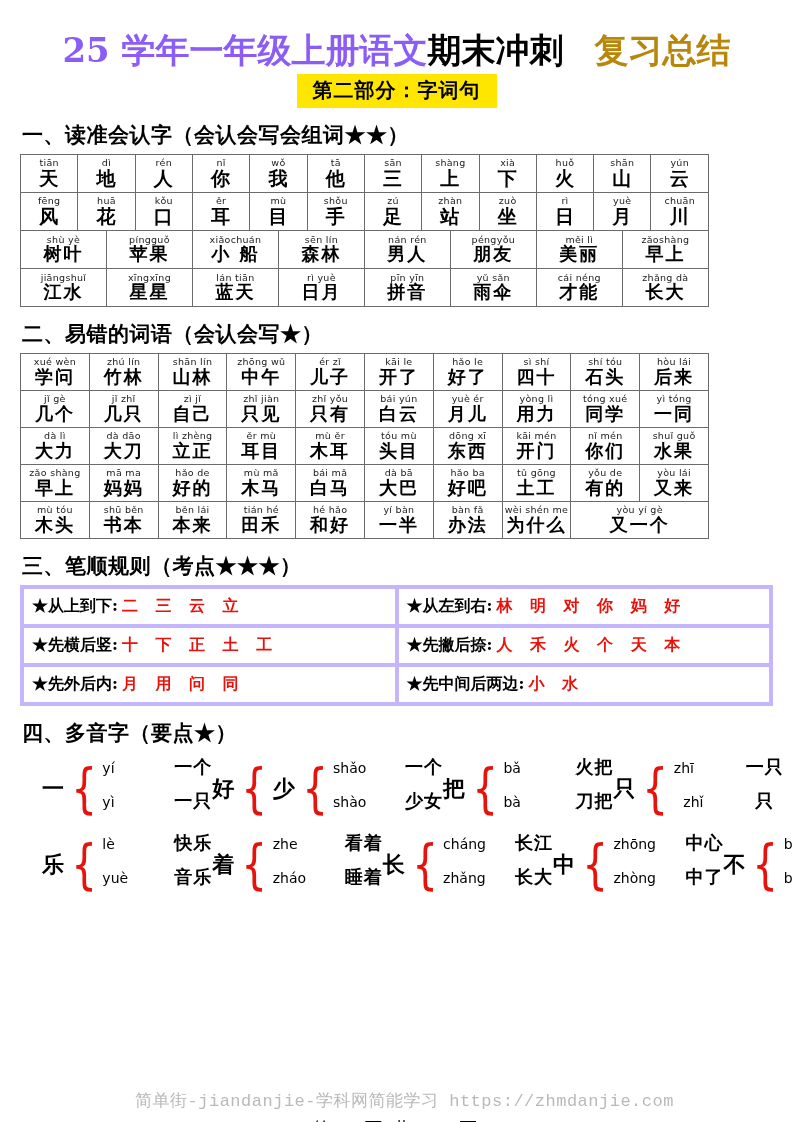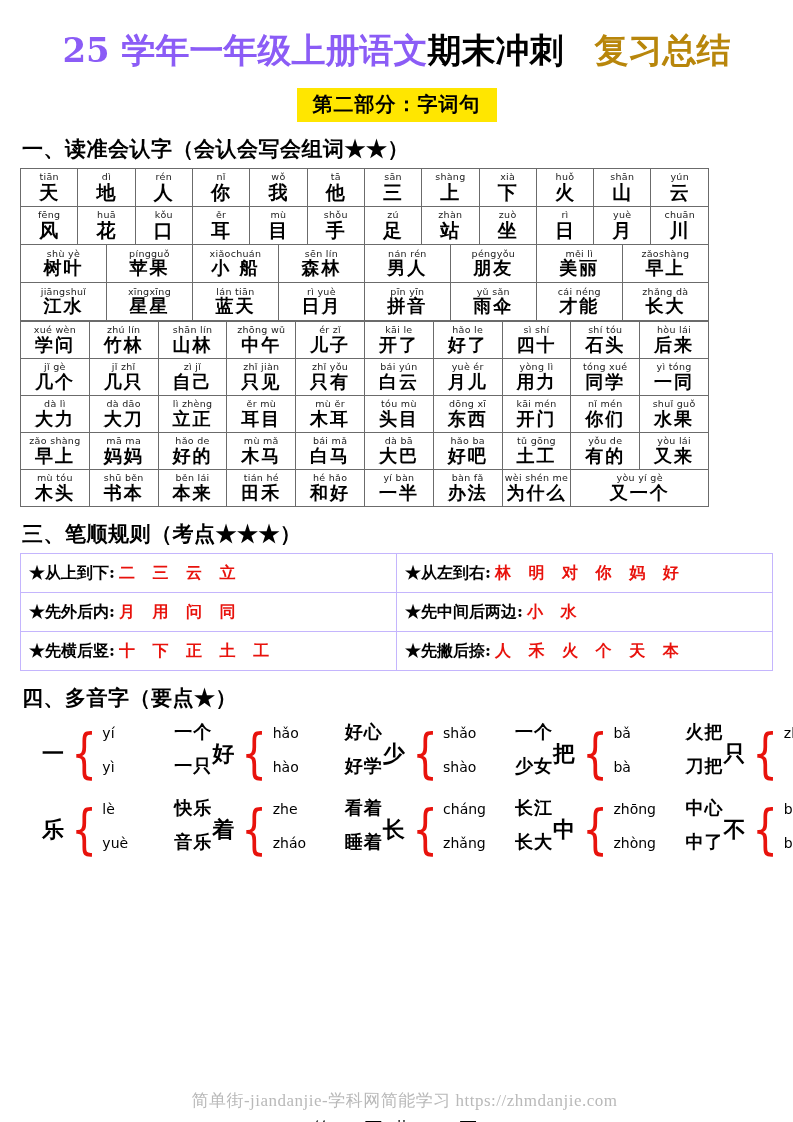--- a/index.html
+++ b/index.html
@@ -18,21 +18,21 @@
   .title-wrap { text-align:center; margin-top:28px; }
   .title {
     font-size: 34px; font-weight: 700; letter-spacing: 0px;
     font-family: "DejaVu Serif", serif;
     white-space: nowrap;
   }
   .t-black { color:#8b5cf6; }
   .t-red   { color:#000000; }
   .t-gold  { color:#b8860b;padding-left:31px; }
 
-  .subtitle-wrap { text-align:center; margin-top:14px; }
+  .subtitle-wrap { text-align:center; }
   .subtitle {
     display:inline-block;
     background:#ffe600;
     font-size:20px; font-weight:700;
     padding:3px 16px 4px 16px;
     letter-spacing:1px;
     font-family:"DejaVu Serif", serif;
   }
 
   
@@ -81,21 +81,21 @@
   table.t2 td { height:37px; }
 
   
   table.stroke {
     border-collapse:collapse;
     width:753px;
     table-layout:fixed;
     border:1px solid #4a4a4a;
   }
   table.stroke td {
-    border:1px solid #c4b5fd;
+    border:4px solid #c4b5fd;
     height:39px;
     padding: 2px 8px;
     vertical-align:middle;
     white-space:nowrap;
   }
   .rule-label {
     font-size:16px; font-weight:700; color:#000;
     font-family:"DejaVu Serif", serif;
   }
   .rule-chars {
@@ -156,21 +156,21 @@
   .footer .num { color:#e8120c; font-weight:700; }
 
   
   .watermark {
     position:absolute;
     left:16px; right:0;
     bottom:38px;
     text-align:center;
     font-size:17px;
     color:#b9b9b9;
-    font-family:Liberation Serif, serif;
+    font-family:Liberation Mono, monospace;
     letter-spacing:0.5px;
     pointer-events:none;
     white-space:nowrap;
   }
 </style>
 </head>
 <body>
 
 <div class="page">
 
@@ -350,20 +350,21 @@
             <span class="hz word">才能</span>
           </td>
           <td colspan="3">
             <span class="py word">zhǎng dà</span>
             <span class="hz word">长大</span>
           </td>
         </tr>
       </tbody>
   </table>
 
+  <div class="sec-head">二、易错的词语（会认会写★）</div>
   <table class="grid t2">
     <tbody id="s2-body">
         <tr>
           <td colspan="1">
             <span class="py word">xué wèn</span>
             <span class="hz word">学问</span>
           </td>
           <td colspan="1">
             <span class="py word">zhú lín</span>
             <span class="hz word">竹林</span>
@@ -569,26 +570,26 @@
   </table>
 
   <div class="sec-head">三、笔顺规则（考点★★★）</div>
   <table class="stroke">
     <tbody id="s3-body">
         <tr>
           <td><span class="rule-label">★从上到下:</span> <span class="rule-chars">二 三 云 立</span></td>
           <td><span class="rule-label">★从左到右:</span> <span class="rule-chars">林 明 对 你 妈 好</span></td>
         </tr>
         <tr>
+          <td><span class="rule-label">★先横后竖:</span> <span class="rule-chars">十 下 正 土 工</span></td>
+          <td><span class="rule-label">★先撇后捺:</span> <span class="rule-chars">人 禾 火 个 天 本</span></td>
+        </tr>
+        <tr>
           <td><span class="rule-label">★先外后内:</span> <span class="rule-chars">月 用 问 同</span></td>
           <td><span class="rule-label">★先中间后两边:</span> <span class="rule-chars">小 水</span></td>
-        </tr>
-        <tr>
-          <td><span class="rule-label">★先横后竖:</span> <span class="rule-chars">十 下 正 土 工</span></td>
-          <td><span class="rule-label">★先撇后捺:</span> <span class="rule-chars">人 禾 火 个 天 本</span></td>
         </tr>
       </tbody>
   </table>
 
   <div class="sec-head">四、多音字（要点★）</div>
   <div id="s4-body">
       <div class="poly-row">
         <div class="poly-item">
           <span class="poly-char">一</span>
           <span class="brace">{</span>
@@ -599,30 +600,20 @@
             </span>
             <span class="poly-line">
               <span class="poly-py">yì</span>
               <span class="poly-word">一只</span>
             </span>
           </span>
         </div>
         <div class="poly-item">
           <span class="poly-char">好</span>
           <span class="brace">{</span>
-          <span class="poly-pairs">
-            <span class="poly-line">
-              <span class="poly-py">hǎo</span>
-              <span class="poly-word">好心</span>
-            </span>
-            <span class="poly-line">
-              <span class="poly-py">hào</span>
-              <span class="poly-word">好学</span>
-            </span>
-          </span>
         </div>
         <div class="poly-item">
           <span class="poly-char">少</span>
           <span class="brace">{</span>
           <span class="poly-pairs">
             <span class="poly-line">
               <span class="poly-py">shǎo</span>
               <span class="poly-word">一个</span>
             </span>
             <span class="poly-line">

